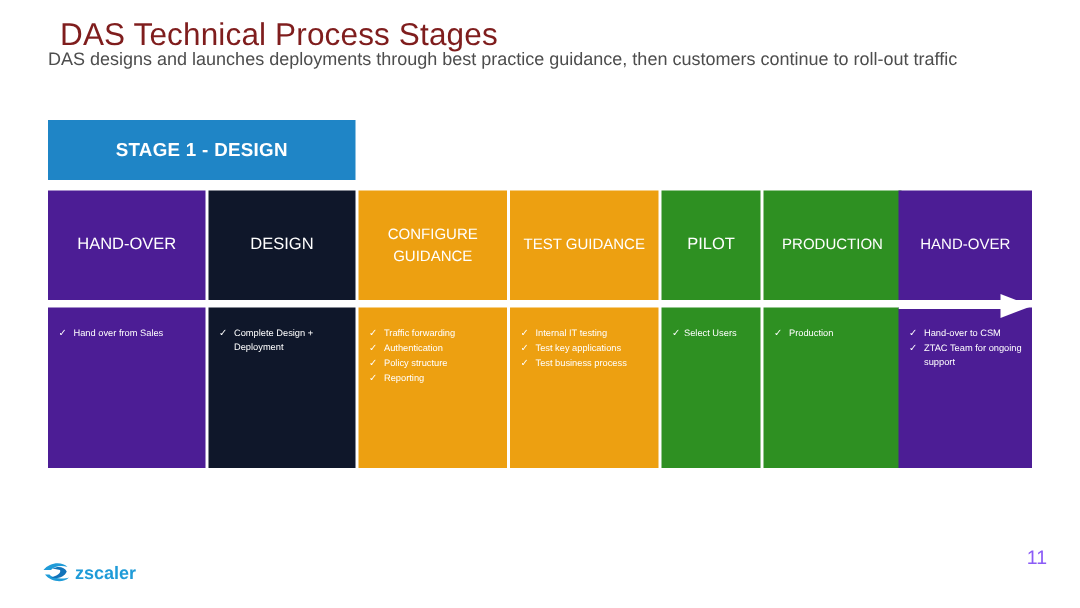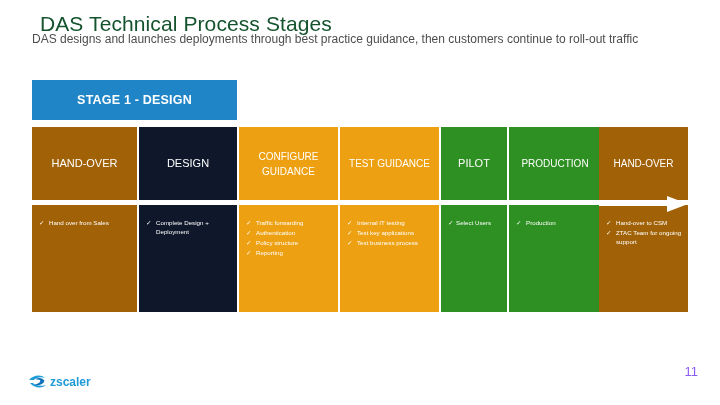--- a/index.html
+++ b/index.html
@@ -16,21 +16,21 @@
     color: #404040;
   }
 
   
   #page-title {
     position: absolute;
     left: 40px;
     top: 12px;
     font-size: 21px;
     font-weight: normal;
-    color: #14532d;
+    color: #7f1d1d;
     letter-spacing: 0.1px;
     white-space: nowrap;
   }
   #page-subtitle {
     position: absolute;
     left: 32px;
     top: 32px;
     font-size: 12px;
     color: #4d4d4d;
     white-space: nowrap;
@@ -95,21 +95,21 @@
   }
   
   .c-handover1  { left: 0px;   width: 105px; }
   .c-design     { left: 107px; width: 98px;  }
   .c-configure  { left: 207px; width: 99px;  }
   .c-test       { left: 308px; width: 99px;  }
   .c-pilot      { left: 409px; width: 66px;  }
   .c-production { left: 477px; width: 92px;  }
   .c-handover2  { left: 567px; width: 89px;  }
 
-  .bg-gray   { background: #a16207; }
+  .bg-gray   { background: #4c1d95; }
   .bg-red    { background: #0f172a; }
   .bg-orange { background: #eda011; }
   .bg-green  { background: #2e9022; }
 
   
   .cell-label {
     width: 100%;
     height: 100%;
     display: flex;
     align-items: center;

